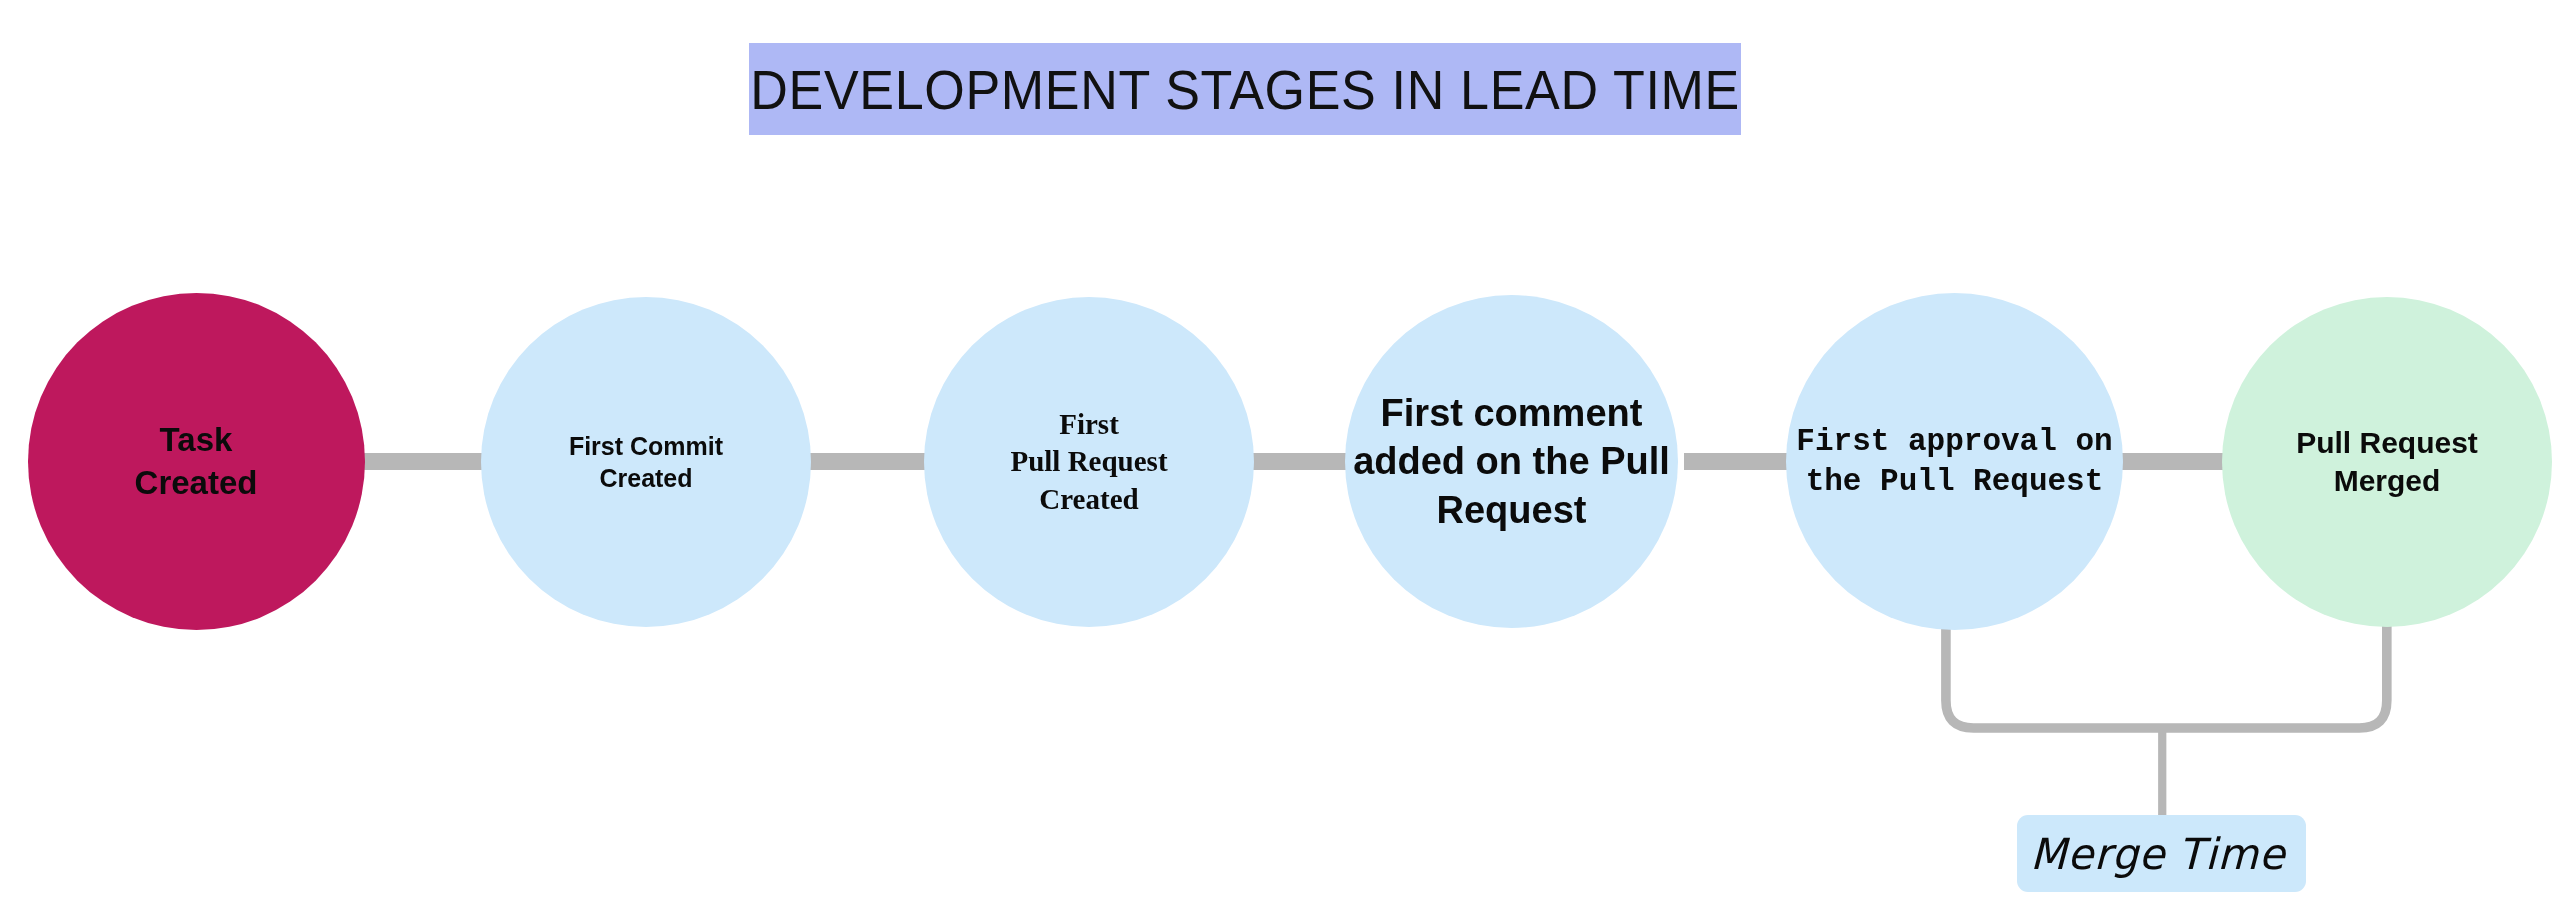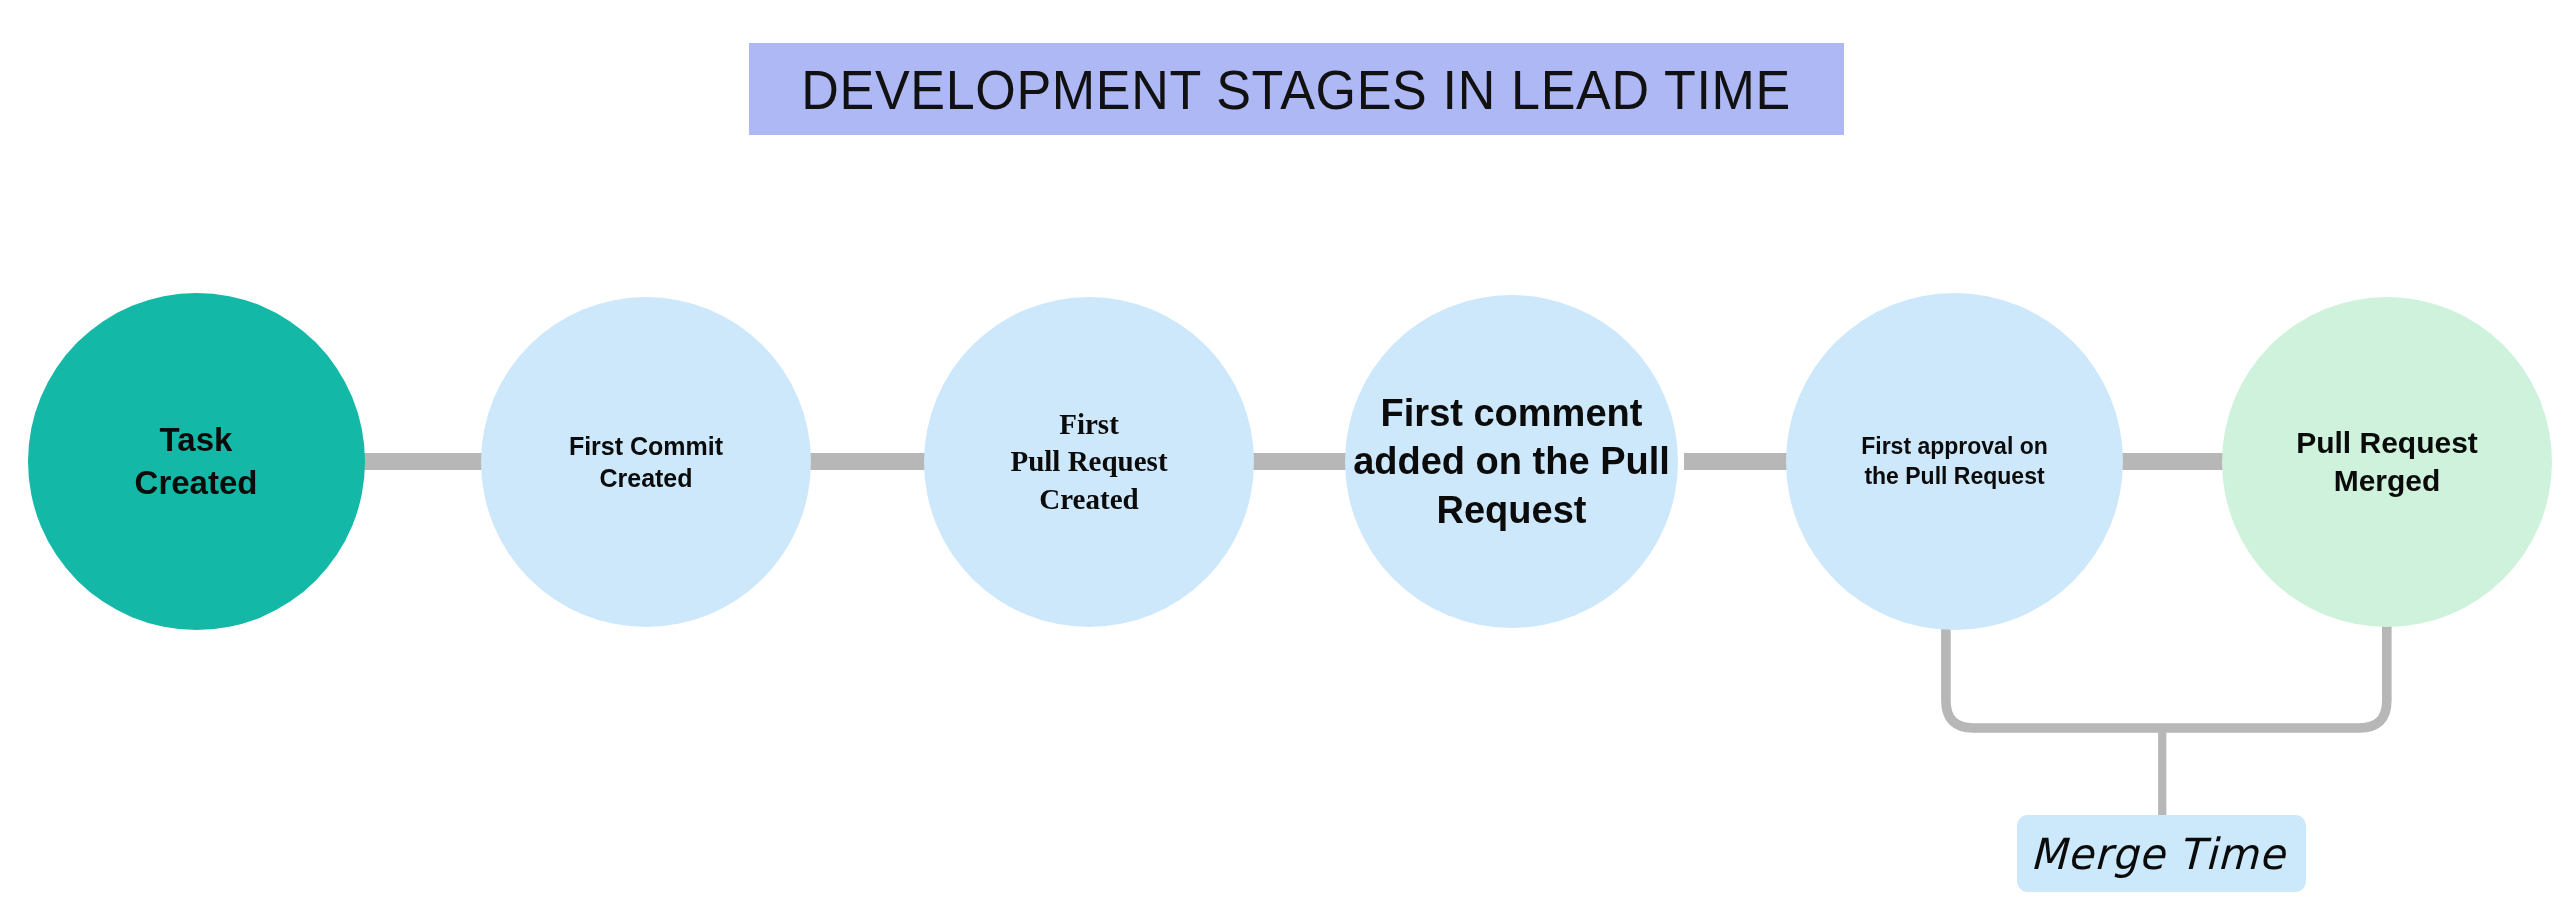--- a/index.html
+++ b/index.html
@@ -15,21 +15,21 @@
     overflow: hidden;
     font-family: "Liberation Sans", sans-serif;
     -webkit-font-smoothing: antialiased;
   }
 
   
   #title-banner {
     position: absolute;
     left: 749px;
     top: 43px;
-    width: 1095px;
+    width: 992px;
     height: 92px;
     background: #AEB8F5;
     display: flex;
     align-items: center;
     justify-content: center;
     box-sizing: border-box;
   }
   #title-text {
     font-family: "Liberation Sans Narrow", "Liberation Sans", sans-serif;
     font-size: 56px;
@@ -71,21 +71,21 @@
   }
   .stage-label {
     font-family: "Liberation Sans", sans-serif;
     font-weight: bold;
     color: #0b0b0b;
     line-height: 1.28;
     white-space: pre-line;
     padding: 0 4.1px;
   }
 
-  .node-pink   { background: #14b8a6; }
+  .node-pink   { background: #be185d; }
   .node-blue   { background: #CDE8FB; }
   .node-green  { background: #CFF2DC; }
 
   
   #merge-bracket {
     position: absolute;
     left: 0;
     top: 0;
     width: 2576px;
     height: 923px;
@@ -160,21 +160,21 @@
 Created</span>
   </div>
 
   <div class="stage-node node-blue" style="left:1345px; top:295px; width:333px; height:333px;">
     <span class="stage-label" style="font-size:38px;">First comment
 added on the Pull
 Request</span>
   </div>
 
   <div class="stage-node node-blue" style="left:1786px; top:293px; width:337px; height:337px;">
-    <span class="stage-label" style="font-size:23px;">First approval on
+    <span class="stage-label" style="font-size:31px;font-family:Liberation Mono, monospace;">First approval on
 the Pull Request</span>
   </div>
 
   <div class="stage-node node-green" style="left:2222px; top:297px; width:330px; height:330px;">
     <span class="stage-label" style="font-size:30px;">Pull Request
 Merged</span>
   </div>
 
   <div id="merge-time-tag">
     <span id="merge-time-text">Merge Time</span>

